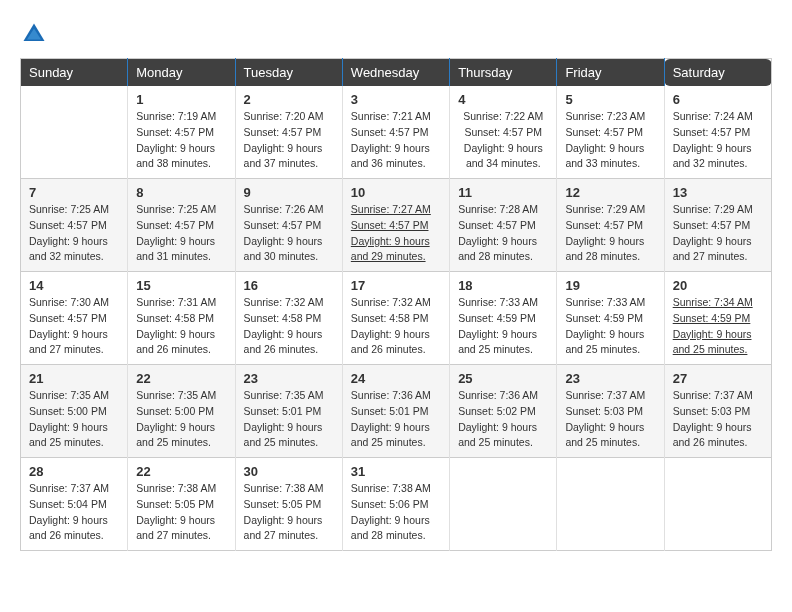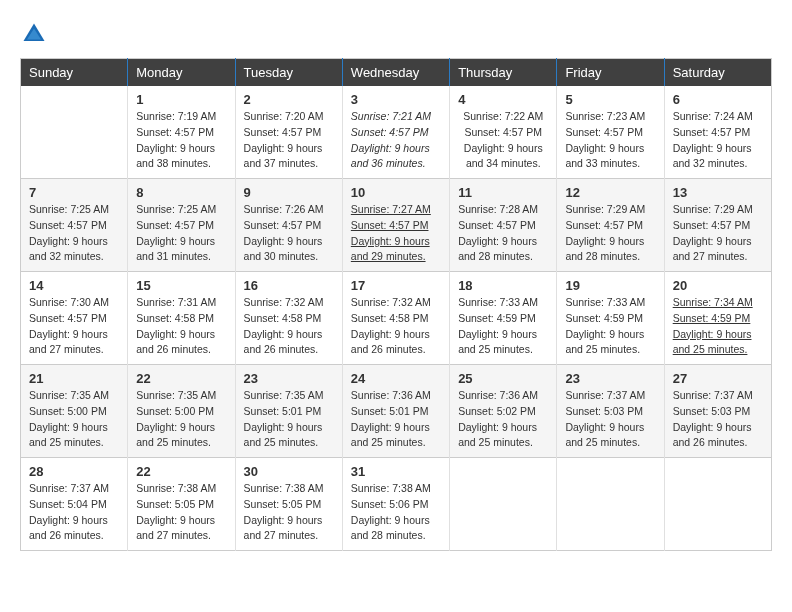--- a/index.html
+++ b/index.html
@@ -61,21 +61,21 @@
       background: #404040;
       color: #fff;
     }
     thead th {
       padding: 6px 8px;
       font-size: 13px;
       font-weight: normal;
       text-align: left;
       border-right: 1px solid #2a7bc5;
     }
-    thead th:last-child { border-right: none; }
+    thead th:last-child { border-right: none; border-radius: 6px; }
     tbody tr {
       border-bottom: 1px solid #ccc;
     }
     tbody td {
       vertical-align: top;
       padding: 6px 8px;
       font-size: 10.5px;
       color: #333;
       border-right: 1px solid #e0e0e0;
       width: 14.28%;
@@ -145,21 +145,21 @@
         </td>
         <td>
           <span class="day-num">2</span>
           <div class="day-info" style="white-space: pre-line;">Sunrise: 7:20 AM
 Sunset: 4:57 PM
 Daylight: 9 hours
 and 37 minutes.</div>
         </td>
         <td>
           <span class="day-num">3</span>
-          <div class="day-info" style="white-space: pre-line; font-style: italic;">Sunrise: 7:21 AM
+          <div class="day-info" style="white-space: pre-line;">Sunrise: 7:21 AM
 Sunset: 4:57 PM
 Daylight: 9 hours
 and 36 minutes.</div>
         </td>
         <td>
           <span class="day-num">4</span>
           <div class="day-info" style="white-space: pre-line; text-align: center;">Sunrise: 7:22 AM
 Sunset: 4:57 PM
 Daylight: 9 hours
 and 34 minutes.</div>

